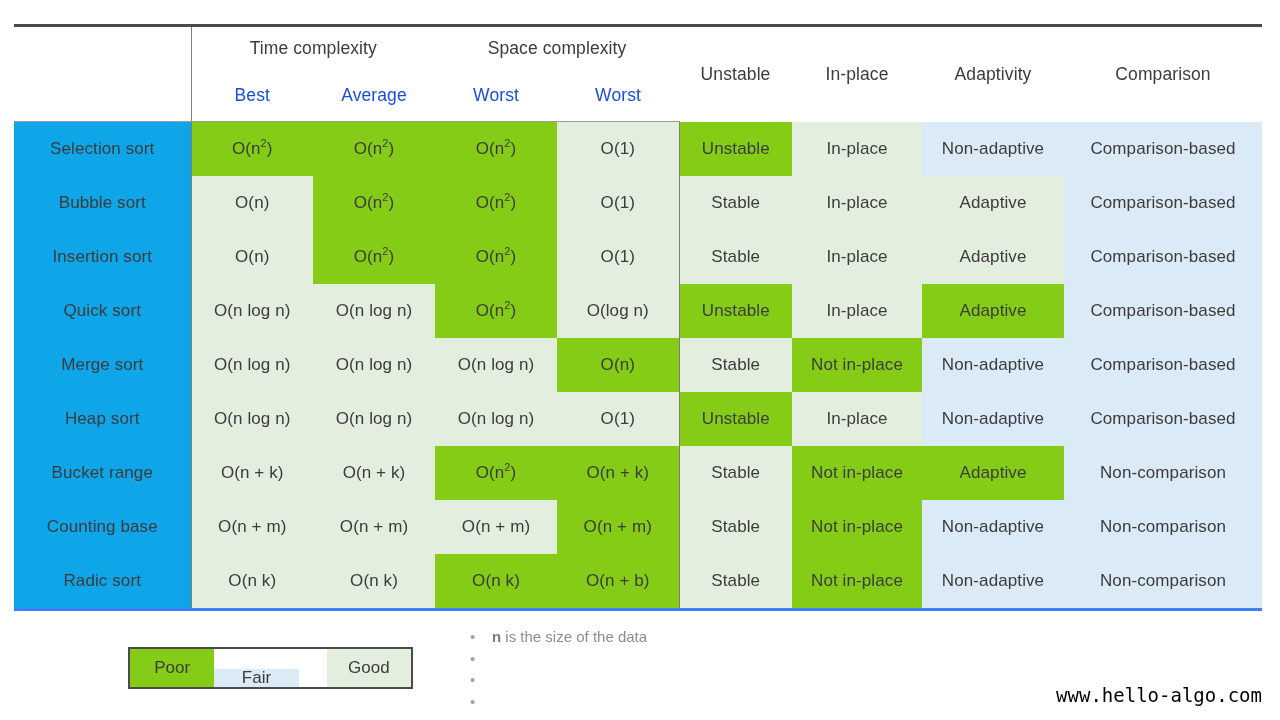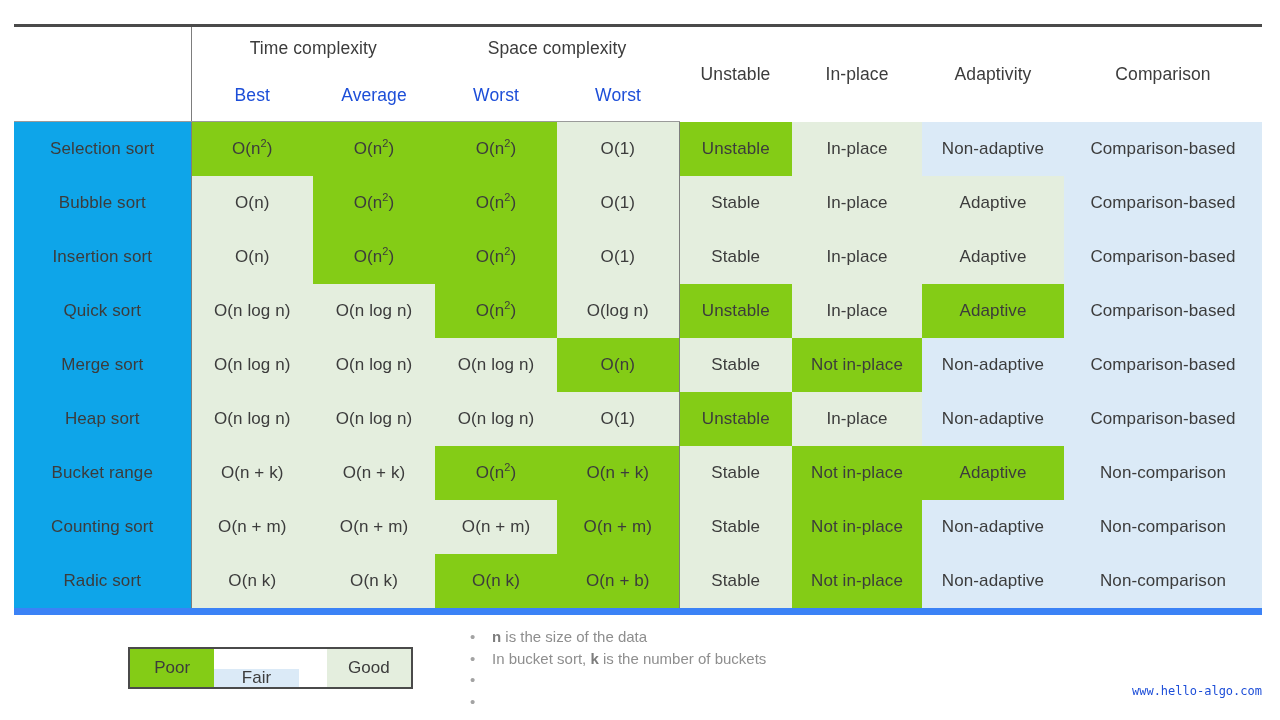--- a/index.html
+++ b/index.html
@@ -89,21 +89,21 @@
   td.algo-name {
     text-align: right;
     padding-right: 14px;
     font-size: 17px;
     color: #3c3c3c;
     background: #0ea5e9;
   }
 
   
   .b-top    { border-top: 3px solid #4a4a4a; }
-  .b-bottom { border-bottom: 7px solid #3b82f6; }
+  .b-bottom { border-bottom: 3px solid #3b82f6; }
   .b-hdr    { border-bottom: 1.6px solid #9a9a9a; }
   .b-right  { border-right: 1.6px solid #7d7d7d; }
 
   
   .sw-poor { background: #84cc16; }
   .sw-fair { background: #dbeaf7; margin-top: 20px; }
   .sw-good { background: #e4eede; margin-left: 28px; }
 
   sup { font-size: 11px; vertical-align: super; line-height: 0; }
 
@@ -151,22 +151,22 @@
     line-height: 21.5px;
   }
   #notes .note-text b { font-weight: bold; color: #7d7d7d; }
 
   
   #watermark {
     position: absolute;
     right: 18px;
     top: 676px;
     font-family: "DejaVu Sans Mono", monospace;
-    font-size: 12px;
-    color: #1d4ed8;
+    font-size: 19px;
+    color: #000000;
     letter-spacing: 0px;
   }
 </style>
 </head>
 <body>
 
 <div id="page">
 
   <div id="table-wrap">
     <table class="cmp">
@@ -271,21 +271,21 @@
             <td class="sw-good">O(n + k)</td>
             <td class="sw-good">O(n + k)</td>
             <td class="sw-poor">O(n<sup>2</sup>)</td>
             <td class="sw-poor b-right">O(n + k)</td>
             <td class="sw-good">Stable</td>
             <td class="sw-poor">Not in-place</td>
             <td class="sw-poor">Adaptive</td>
             <td class="sw-fair">Non-comparison</td>
           </tr>
           <tr class="data-row">
-            <td class="algo-name b-right">Counting sort</td>
+            <td class="algo-name b-right">Counting base</td>
             <td class="sw-good">O(n + m)</td>
             <td class="sw-good">O(n + m)</td>
             <td class="sw-good">O(n + m)</td>
             <td class="sw-poor b-right">O(n + m)</td>
             <td class="sw-good">Stable</td>
             <td class="sw-poor">Not in-place</td>
             <td class="sw-fair">Non-adaptive</td>
             <td class="sw-fair">Non-comparison</td>
           </tr>
           <tr class="data-row">
@@ -309,21 +309,20 @@
       <div class="leg-cell sw-good">Good</div>
     </div>
 
   <div id="notes">
       <div class="note">
         <span class="bullet">•</span>
         <span class="note-text"><b>n</b> is the size of the data</span>
       </div>
       <div class="note">
         <span class="bullet">•</span>
-        <span class="note-text">In bucket sort, <b>k</b> is the number of buckets</span>
       </div>
       <div class="note">
         <span class="bullet">•</span>
       </div>
       <div class="note">
         <span class="bullet">•</span>
       </div>
     </div>
 
   <div id="watermark">www.hello-algo.com</div>

